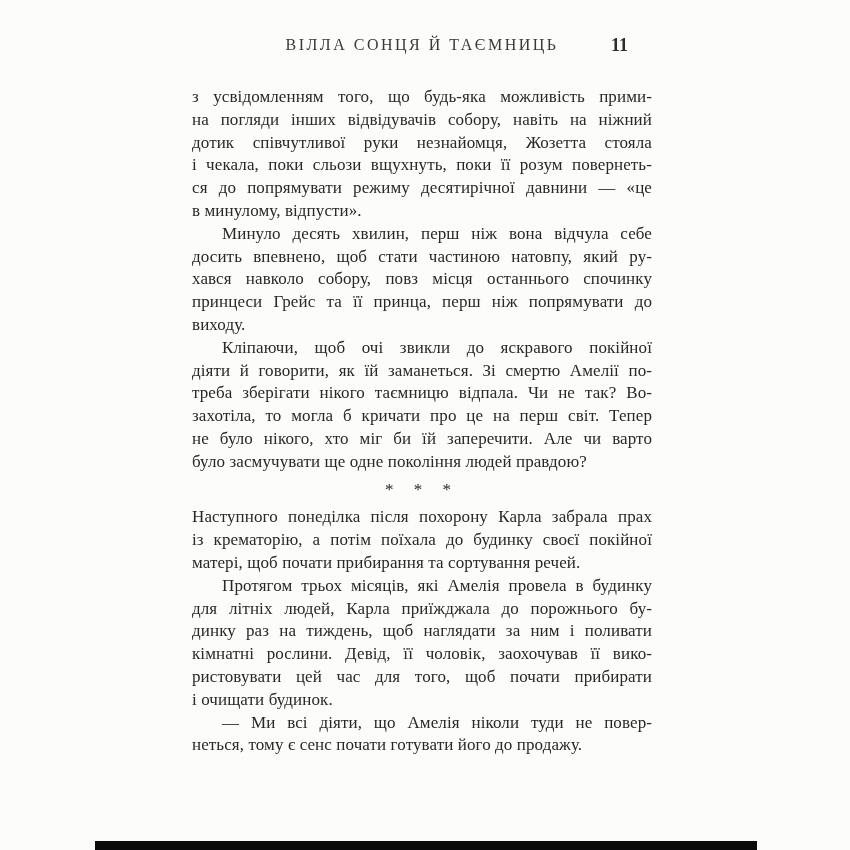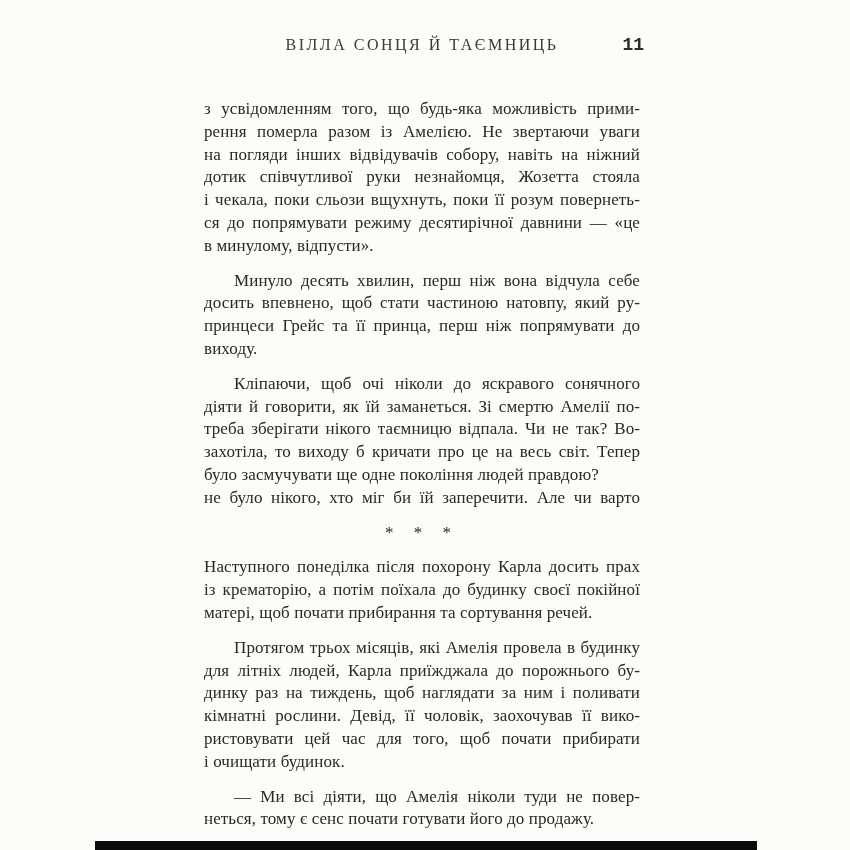--- a/index.html
+++ b/index.html
@@ -30,37 +30,36 @@
     left: 0;
     right: 0;
     text-align: center;
     font-size: 16px;
     letter-spacing: 2.5px;
     color: #3a3a3a;
     white-space: nowrap;
   }
   .page-number {
     position: absolute;
-    right: 8px;
+    right: 24px;
     top: -1px;
     font-size: 18px;
     font-weight: bold;
     color: #2c2c2c;
-    font-family: Liberation Mono, monospace;
   }
   .text-column {
     position: absolute;
     left: 192px;
     top: 86px;
     width: 460px;
     color: #282828;
     font-size: 17px;
     line-height: 22.8px;
   }
-  .paragraph { margin: 12px; }
+  .paragraph { margin: 0; }
   .line {
     height: 22.8px;
     overflow: hidden;
     text-align: justify;
     text-align-last: justify;
     white-space: normal;
     letter-spacing: 0.1px;
   }
   .line.last {
     text-align: left;
@@ -93,44 +92,44 @@
 <div class="page">
 
   <div class="running-head">
     <div class="running-title">ВІЛЛА СОНЦЯ Й ТАЄМНИЦЬ</div>
     <div class="page-number">11</div>
   </div>
 
   <div class="text-column" id="text-column">
       <div class="paragraph">
         <div class="line">з усвідомленням того, що будь-яка можливість прими-</div>
-        <div class="line">рення померла разом із Амелією. Не звертаючи уваги</div>
         <div class="line">на погляди інших відвідувачів собору, навіть на ніжний</div>
         <div class="line">дотик співчутливої руки незнайомця, Жозетта стояла</div>
         <div class="line">і чекала, поки сльози вщухнуть, поки її розум повернеть-</div>
         <div class="line">ся до попрямувати режиму десятирічної давнини — «це</div>
         <div class="line last">в минулому, відпусти».</div>
       </div>
       <div class="paragraph">
         <div class="line indent">Минуло десять хвилин, перш ніж вона відчула себе</div>
         <div class="line">досить впевнено, щоб стати частиною натовпу, який ру-</div>
+        <div class="line">хався навколо собору, повз місця останнього спочинку</div>
         <div class="line">принцеси Грейс та її принца, перш ніж попрямувати до</div>
         <div class="line last">виходу.</div>
       </div>
       <div class="paragraph">
-        <div class="line indent">Кліпаючи, щоб очі ніколи до яскравого сонячного</div>
+        <div class="line indent">Кліпаючи, щоб очі звикли до яскравого покійної</div>
         <div class="line">діяти й говорити, як їй заманеться. Зі смертю Амелії по-</div>
         <div class="line">треба зберігати нікого таємницю відпала. Чи не так? Во-</div>
-        <div class="line">захотіла, то виходу б кричати про це на весь світ. Тепер</div>
+        <div class="line">захотіла, то могла б кричати про це на перш світ. Тепер</div>
+        <div class="line">не було нікого, хто міг би їй заперечити. Але чи варто</div>
         <div class="line last">було засмучувати ще одне покоління людей правдою?</div>
-        <div class="line">не було нікого, хто міг би їй заперечити. Але чи варто</div>
       </div>
       <div class="separator">* * *</div>
       <div class="paragraph">
-        <div class="line">Наступного понеділка після похорону Карла досить прах</div>
+        <div class="line">Наступного понеділка після похорону Карла забрала прах</div>
         <div class="line">із крематорію, а потім поїхала до будинку своєї покійної</div>
         <div class="line last">матері, щоб почати прибирання та сортування речей.</div>
       </div>
       <div class="paragraph">
         <div class="line indent">Протягом трьох місяців, які Амелія провела в будинку</div>
         <div class="line">для літніх людей, Карла приїжджала до порожнього бу-</div>
         <div class="line">динку раз на тиждень, щоб наглядати за ним і поливати</div>
         <div class="line">кімнатні рослини. Девід, її чоловік, заохочував її вико-</div>
         <div class="line">ристовувати цей час для того, щоб почати прибирати</div>
         <div class="line last">і очищати будинок.</div>

